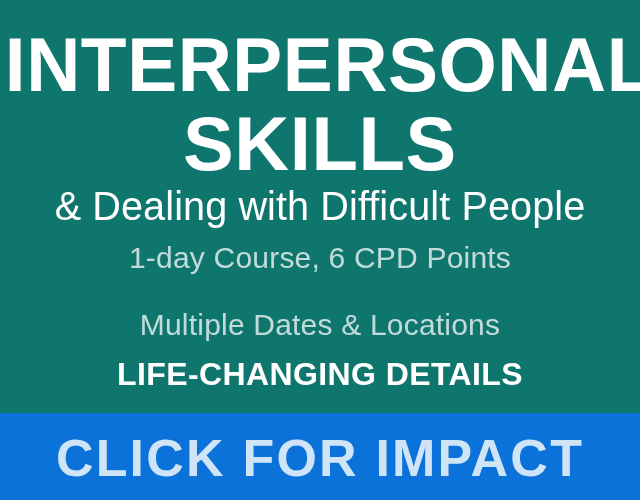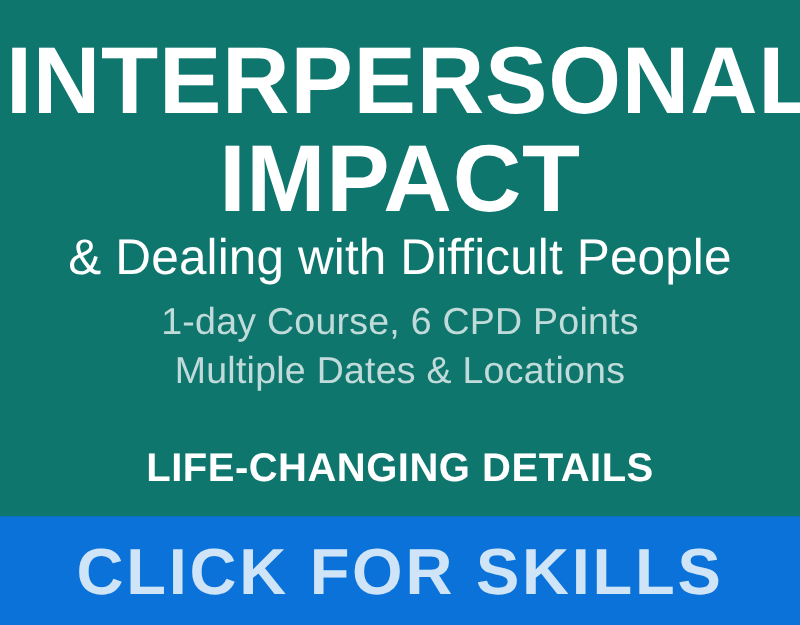--- a/index.html
+++ b/index.html
@@ -75,21 +75,21 @@
   .detail {
     position: absolute;
     left: 0;
     font-size: 30px;
     font-weight: 300;
     color: rgba(255, 255, 255, 0.74);
     letter-spacing: 0.2px;
   }
 
   .detail-1 { top: 243px; }
-  .detail-2 { top: 282px; }
+  .detail-2 { top: 310px; }
 
   .impact {
     position: absolute;
     top: 358px;
     left: 0;
     font-size: 32px;
     font-weight: 600;
     letter-spacing: 0.4px;
     color: #ffffff;
   }
@@ -119,29 +119,29 @@
 </style>
 </head>
 <body>
 
 <div class="banner">
 
   <div class="message-area">
 
     <div class="line headline-1">INTERPERSONAL</div>
 
-    <div class="line headline-2">IMPACT</div>
+    <div class="line headline-2">SKILLS</div>
 
     <div class="line subtitle">&amp; Dealing with Difficult People</div>
 
     <div class="line detail detail-1">1-day Course, 6 CPD Points</div>
 
     <div class="line detail detail-2">Multiple Dates &amp; Locations</div>
 
     <div class="line impact">LIFE-CHANGING DETAILS</div>
 
   </div>
 
   <div class="cta-bar">
-    <span class="cta-label">CLICK FOR SKILLS</span>
+    <span class="cta-label">CLICK FOR IMPACT</span>
   </div>
 
 </div>
 
 </body></html>

